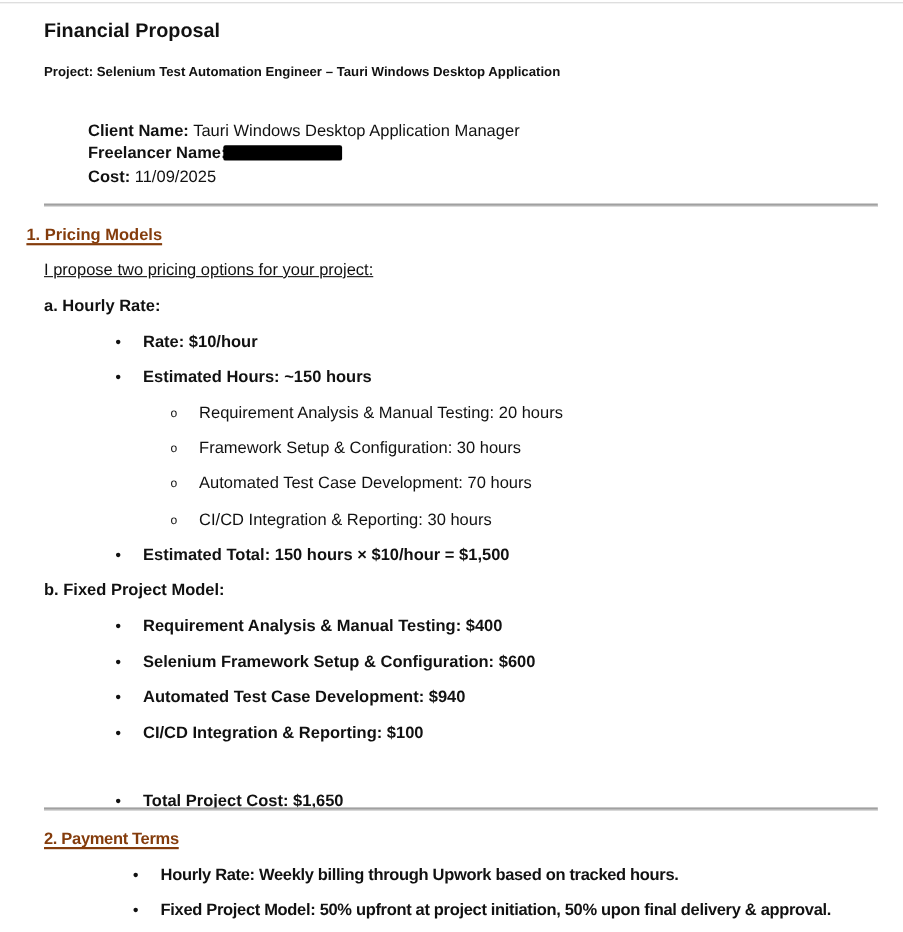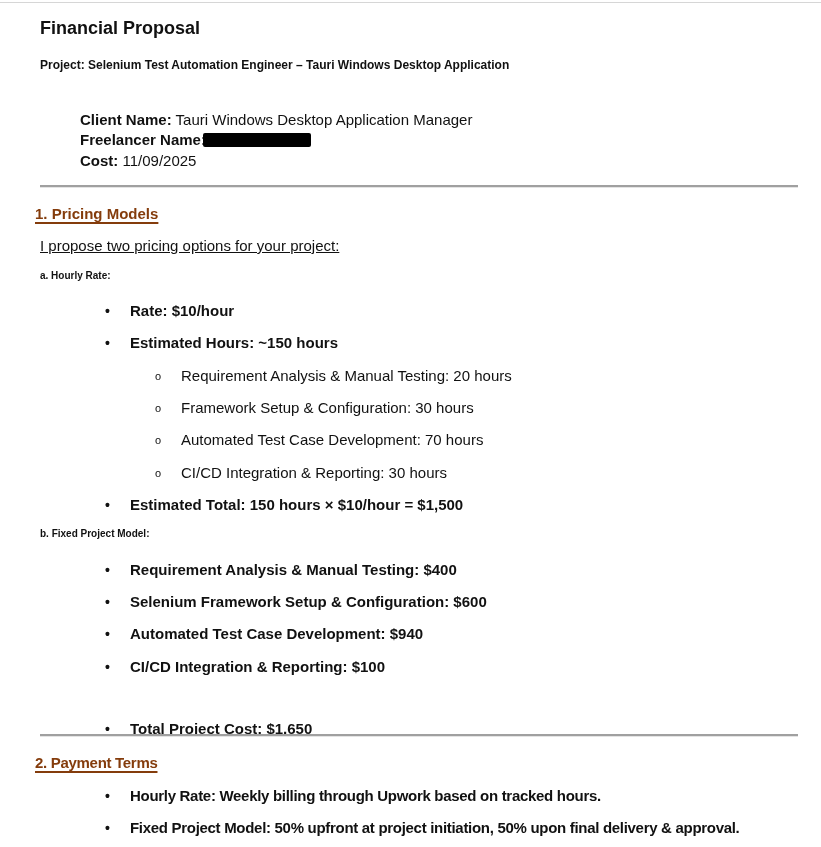--- a/index.html
+++ b/index.html
@@ -10,30 +10,30 @@
   }
   .top-border { position: absolute; left: 0; top: 2px; width: 821px; height: 1px; background: #d6d6d6; }
   .abs { position: absolute; white-space: nowrap; }
   .doc-title { left: 40px; top: 18px; font-size: 18px; font-weight: bold; }
   .project-title { left: 40px; top: 58px; font-size: 12px; font-weight: bold; }
   .meta-line { left: 44px; font-size: 15px; line-height: 20px; margin-left: 36px; }
   .meta-line b { font-weight: bold; }
   .redact { display: inline-block; width: 108px; height: 14px; background: #000; vertical-align: -2px; margin-left: -3px; border-radius: 2px; }
   .hr { position: absolute; left: 40px; width: 758px; height: 2px; background: #a0a0a0; border-bottom: 1px solid #e4e4e4; }
   .section-heading {
-    left: 35px; font-size: 15px; font-weight: bold; color: #843c0c;
+    left: 24px; font-size: 15px; font-weight: bold; color: #843c0c;
     text-decoration: underline; text-decoration-thickness: 2px; text-underline-offset: 3px; text-align: center;
   }
   .para { left: 40px; font-size: 15px; text-decoration: underline; }
-  .sub-heading { left: 40px; font-size: 10px; font-weight: bold; text-align: center; }
+  .sub-heading { left: 40px; font-size: 15px; font-weight: bold; text-align: center; }
   .bullet { left: 105px; font-size: 15px; font-weight: bold; }
   .bullet .dot { display: inline-block; width: 25px; font-size: 14px; }
   .sub-bullet { left: 155px; font-size: 15px; }
   .sub-bullet .circle { display: inline-block; width: 26px; font-size: 11px; vertical-align: 1px; }
-  .narrow { font-family: "Liberation Sans", sans-serif; letter-spacing: -0.3px; }
+  .narrow { font-family: "Liberation Sans", sans-serif; letter-spacing: -0.3px; margin-left: 16px; }
 </style>
 </head>
 <body>
 
 <div class="top-border"></div>
 
 <div class="abs doc-title">Financial Proposal</div>
 <div class="abs project-title">Project: Selenium Test Automation Engineer – Tauri Windows Desktop Application</div>
 
 <div class="abs meta-line" style="top:110px">

